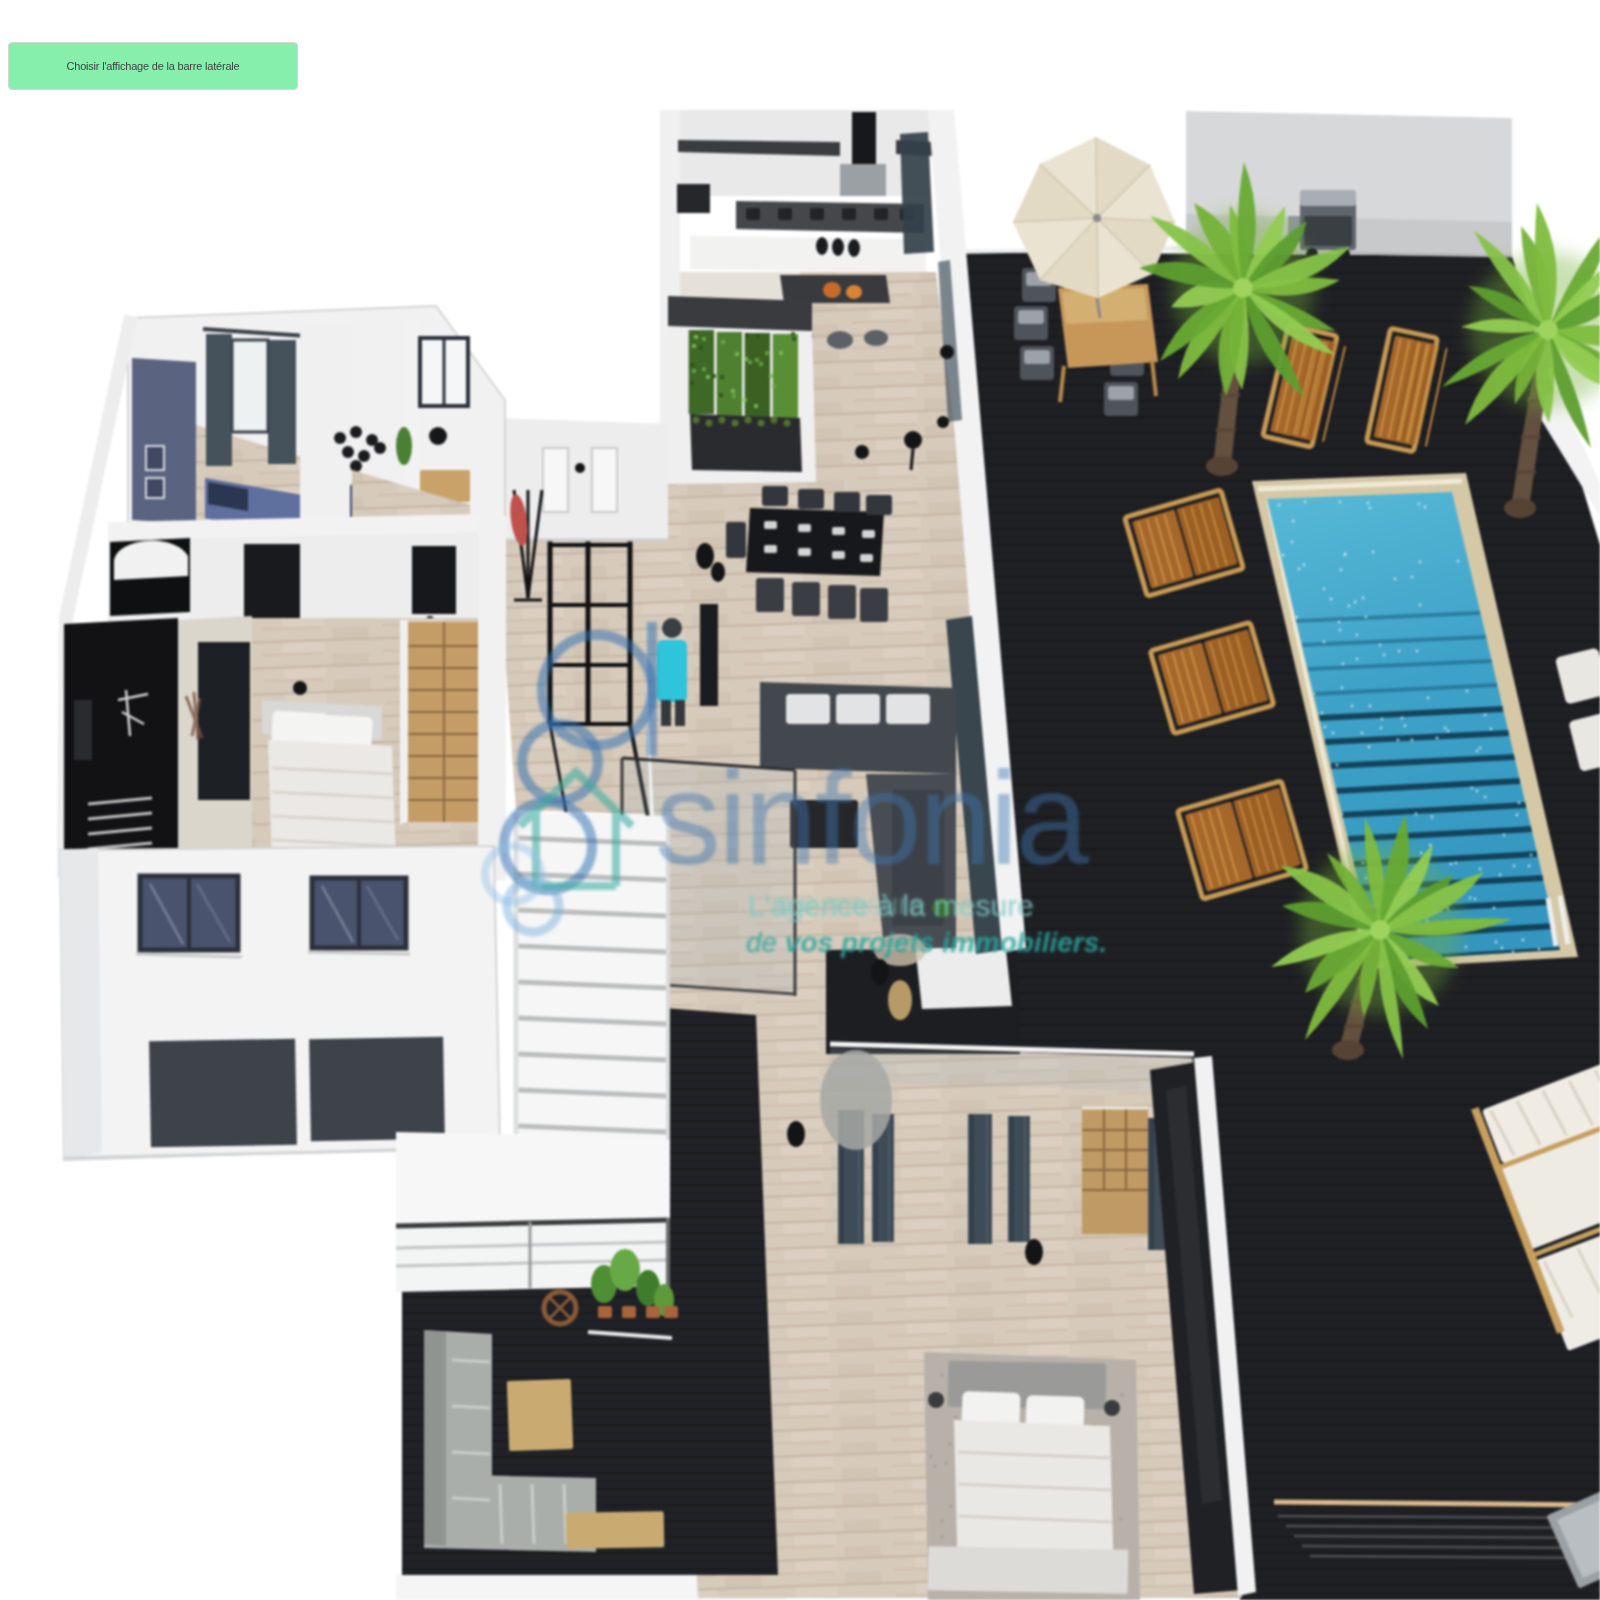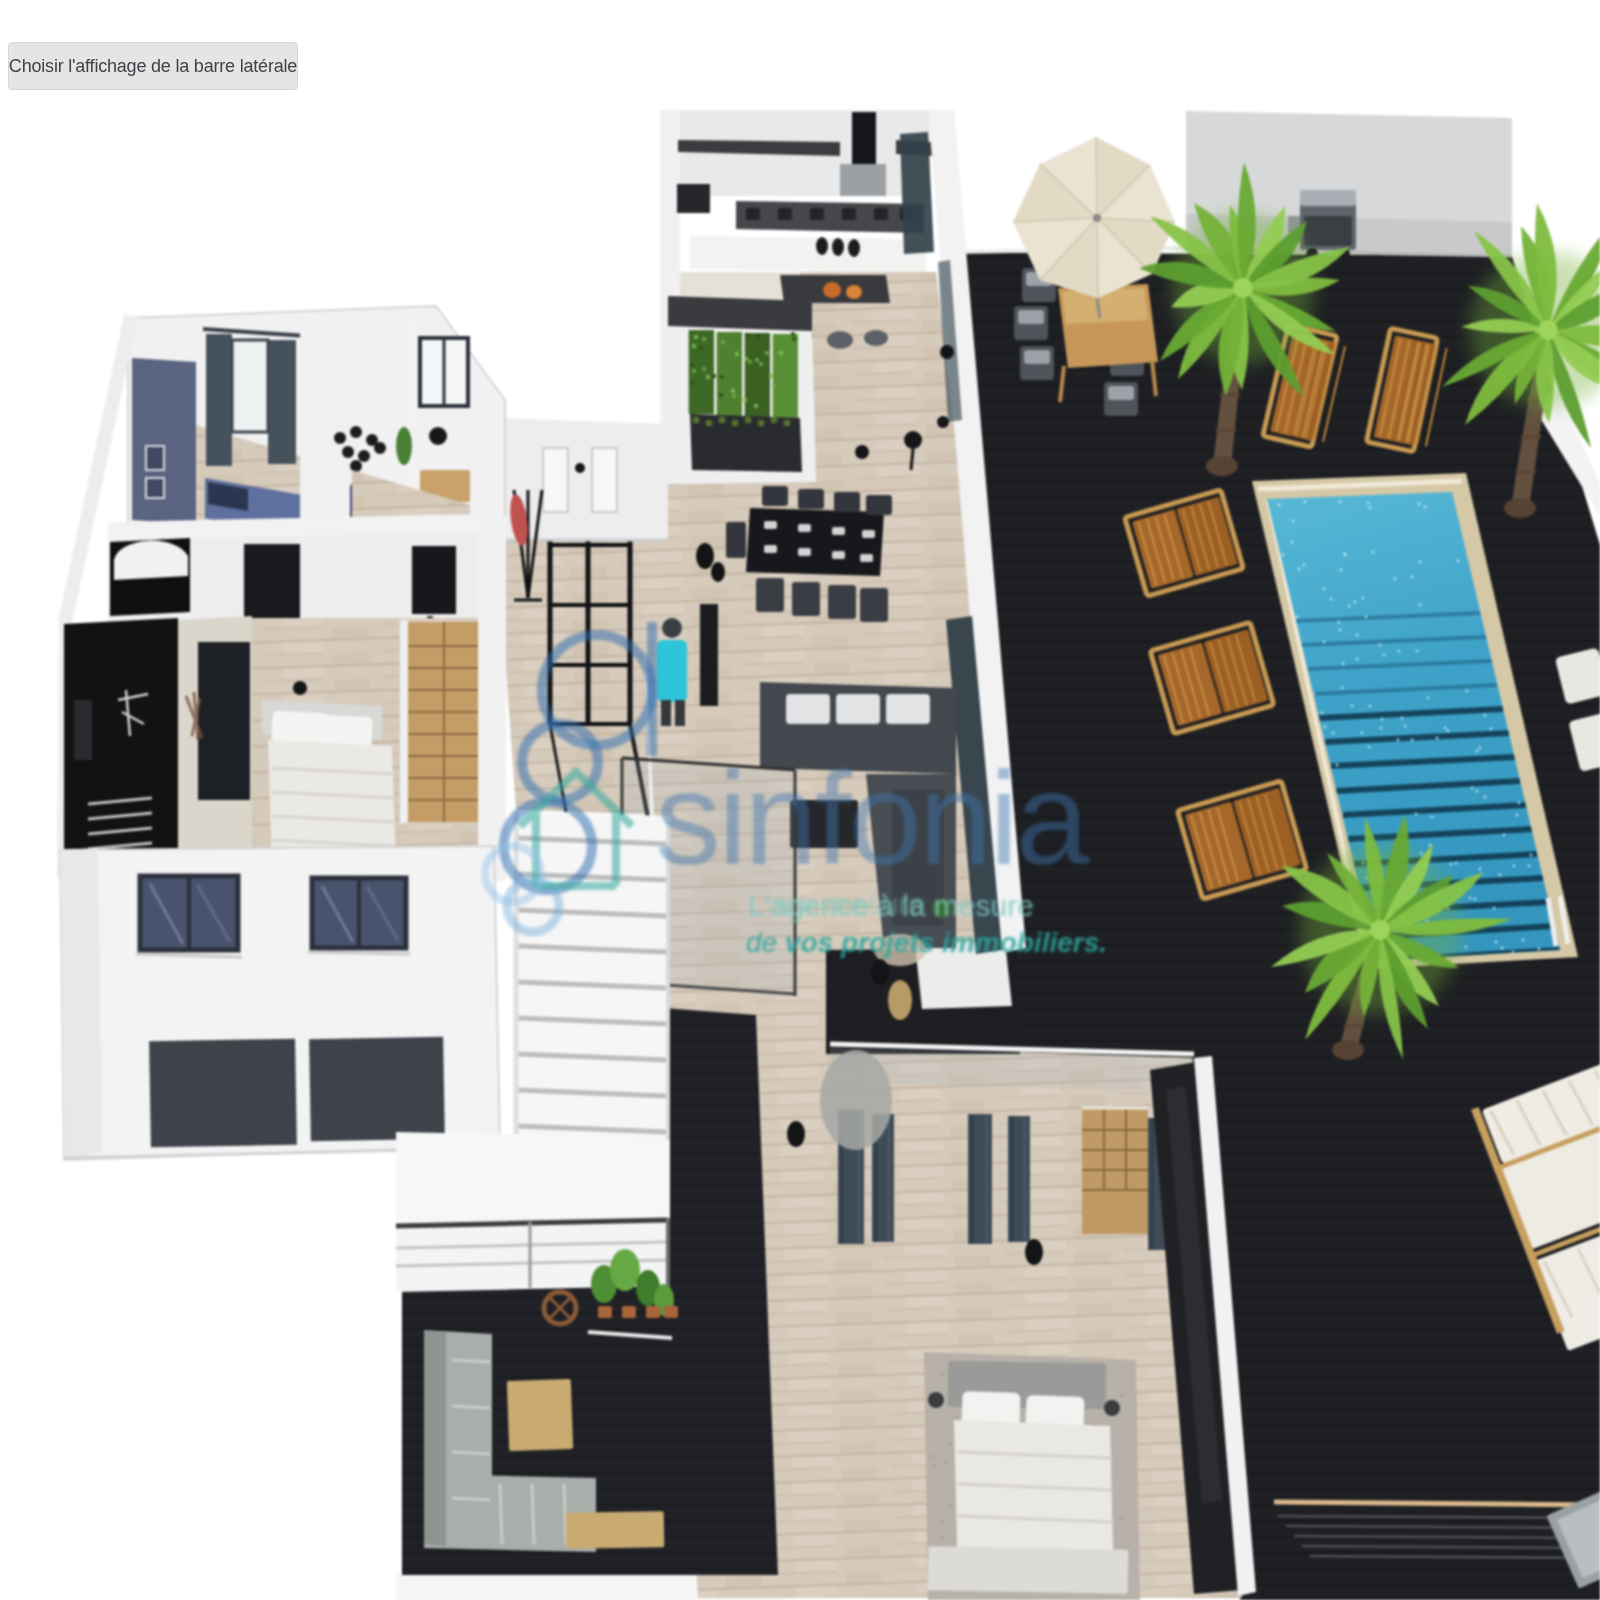--- a/index.html
+++ b/index.html
@@ -1,16 +1,16 @@
 <!DOCTYPE html>
 <html><head><meta charset="utf-8">
 <style>
 html,body{margin:0;padding:0;background:#fff;width:1600px;height:1600px;overflow:hidden}
 #scene{position:absolute;top:0;left:0;width:1600px;height:1600px;filter:blur(0.8px)}
-#btn{position:absolute;left:8px;top:42px;width:288px;height:46px;background:#e5e5e5;border:1px solid #d5d6d7;border-radius:4px;font-family:"Liberation Sans",sans-serif;font-size:18px;letter-spacing:-0.2px;color:#3f4347;display:flex;align-items:center;justify-content:center;white-space:nowrap;z-index:5}
+#btn{position:absolute;left:8px;top:42px;width:288px;height:46px;background:#86efac;border:1px solid #d5d6d7;border-radius:4px;font-family:"Liberation Sans",sans-serif;font-size:11px;letter-spacing:-0.2px;color:#3f4347;display:flex;align-items:center;justify-content:center;white-space:nowrap;z-index:5}
 </style></head>
 <body>
 <svg id="scene" viewBox="0 0 1600 1600">
 <defs>
 <pattern id="wood" width="120" height="26" patternUnits="userSpaceOnUse" patternTransform="rotate(-2)">
   <rect width="120" height="26" fill="#d6cabb"></rect>
   <rect y="0" width="120" height="2" fill="#c5b6a4"></rect>
   <rect y="13" width="60" height="2" fill="#cbbcab" opacity="0.7"></rect>
   <rect x="20" y="2" width="42" height="11" fill="#ddd2c4" opacity="0.6"></rect>
   <rect x="70" y="15" width="36" height="11" fill="#cdbfae" opacity="0.6"></rect>

